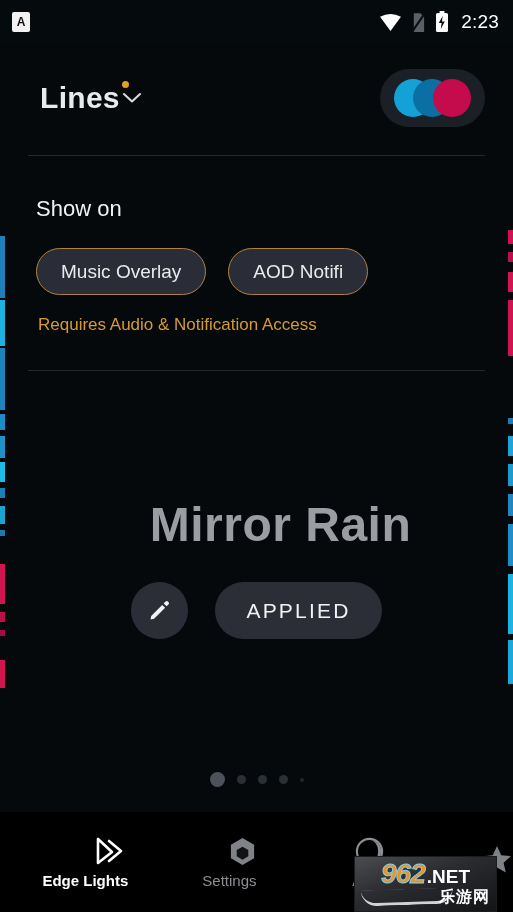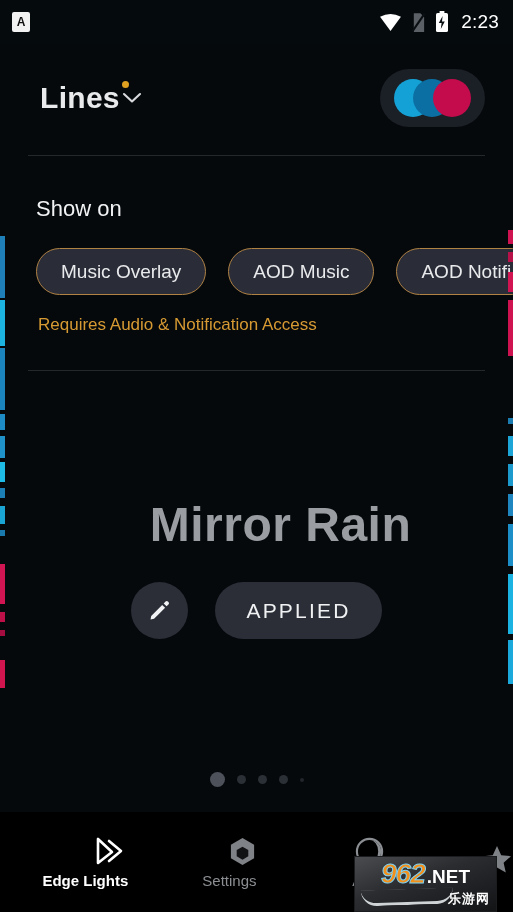--- a/index.html
+++ b/index.html
@@ -184,21 +184,21 @@
     letter-spacing:-1px;
     line-height:1;
   }
   .wm-net{
     font-family:"Liberation Sans", sans-serif;
     font-size:19px; font-weight:bold; color:#ffffff;
     margin-left:2px; line-height:1;
   }
   .wm-cn{
     position:absolute; right:6px; bottom:3px;
-    font-size:13px; font-weight:bold; color:#ffffff;
+    font-size:16px; font-weight:bold; color:#ffffff;
     letter-spacing:1px;
   }
   .wm-swoosh{
     position:absolute; left:6px; bottom:6px; width:92px; height:16px;
     border-bottom:3px solid #cfd3d6;
     border-radius:0 0 46px 46px;
     transform:rotate(-2deg);
   }
 </style>
 </head>
@@ -277,23 +277,20 @@
 
   <div class="divider" style="top:155px;"></div>
 
   <div id="showon-label">Show on</div>
 
   <div id="chips">
     <div class="chip">
         <span>Music Overlay</span>
       </div>
     <div class="chip">
-        <span>AOD Music</span>
-      </div>
-    <div class="chip">
         <span>AOD Notifi</span>
       </div>
   </div>
 
   <div id="requires-note">Requires Audio &amp; Notification Access</div>
 
   <div class="divider" style="top:370px;"></div>
 
   <div id="preset-name">Mirror Rain</div>
 

